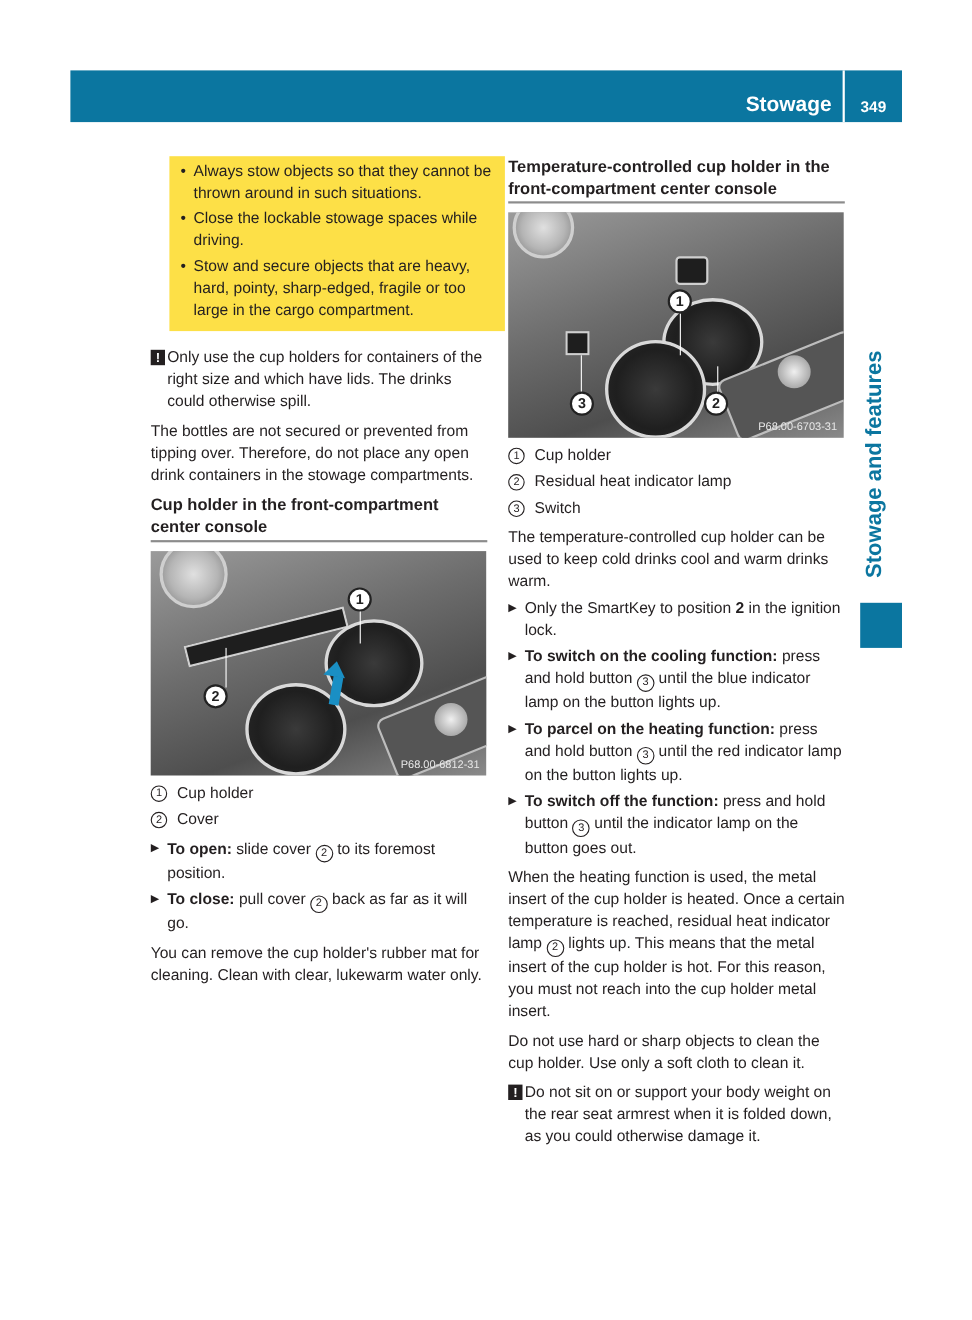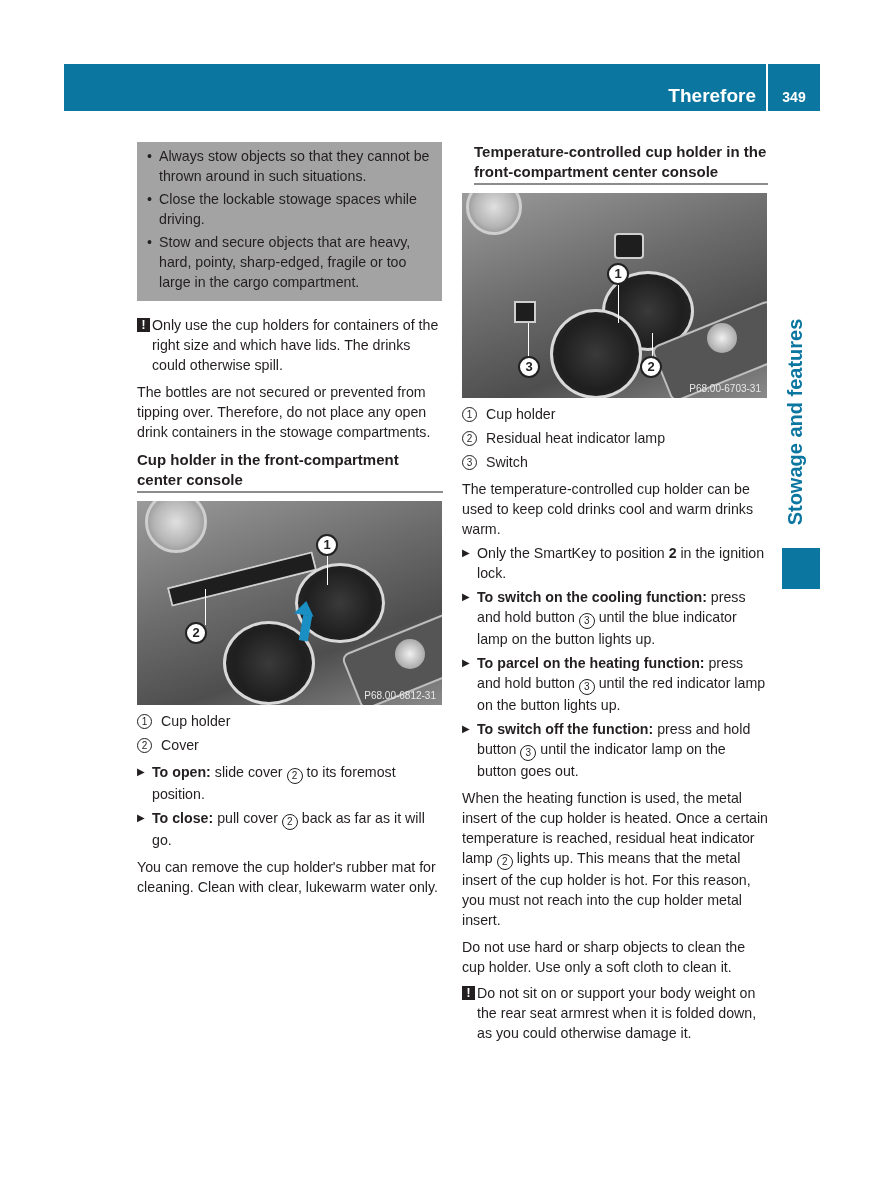--- a/index.html
+++ b/index.html
@@ -12,30 +12,30 @@
   .header-page { position: absolute; right: 0; width: 52px; top: 22px; text-align: center; color: #fff; font-weight: bold; font-size: 14px; line-height: 22px; }
 
   .side-tab { position: absolute; left: 775px; top: 300px; width: 40px; height: 245px; }
   .side-tab-text { position: absolute; left: 20px; top: 122px; transform: translate(-50%, -50%) rotate(-90deg); white-space: nowrap; color: #0b76a0; font-weight: bold; font-size: 20px; line-height: 24px; }
   .side-tab-block { position: absolute; left: 782px; top: 548px; width: 38px; height: 41px; background: #0b76a0; }
 
   .col { position: absolute; width: 306px; }
   .col-left { left: 137px; top: 142px; }
   .col-right { left: 462px; top: 142px; }
 
-  .warn-box { background: #a3a3a3; padding: 4px 6px 6px 8px; width: 305px; margin-left: 0; }
+  .warn-box { background: #fde047; padding: 4px 6px 6px 8px; width: 305px; margin-left: 17px; }
   .bullet { position: relative; padding-left: 14px; margin-bottom: 3px; }
   .bullet::before { content: "•"; position: absolute; left: 2px; top: 0; }
 
   .note { position: relative; padding-left: 15px; margin-top: 14px; }
   .note-icon { position: absolute; left: 0; top: 3px; width: 13px; height: 14px; background: #231f20; color: #fff; font-weight: bold; font-size: 12px; line-height: 14px; text-align: center; }
 
   p.para { margin-top: 7px; }
   .section-head { font-weight: bold; font-size: 15px; line-height: 20px; border-bottom: 2px solid #8c8c8c; padding-bottom: 1px; margin-top: 20px; }
-  .section-head.first { margin-top: 0; margin-left: 12px; }
+  .section-head.first { margin-top: 0; }
 
   .figure { position: relative; width: 305px; height: 204px; margin-top: 8px; background: linear-gradient(160deg, #9b9b9b 0%, #6d6d6d 40%, #4e4e4e 70%, #8a8a8a 100%); overflow: hidden; }
   .fig-code { position: absolute; right: 6px; bottom: 3px; color: #e8e8e8; font-size: 10px; line-height: 12px; }
   .callout { position: absolute; width: 22px; height: 22px; border-radius: 50%; background: #fff; border: 2px solid #222; font-weight: bold; font-size: 13px; line-height: 18px; text-align: center; color: #222; }
   .leader { position: absolute; width: 1px; background: #fff; }
   .cup { position: absolute; border: 3px solid #d9d9d9; border-radius: 50%; background: radial-gradient(circle, #3a3a3a 0%, #1f1f1f 60%, #2a2a2a 100%); }
   .gauge { position: absolute; border-radius: 50%; background: radial-gradient(circle, #e0e0e0 0%, #b5b5b5 55%, #7a7a7a 100%); border: 3px solid #cfcfcf; }
   .bar-slot { position: absolute; background: #1e1e1e; border: 2px solid #cfcfcf; }
   .arrow-up { position: absolute; width: 0; height: 0; border-left: 10px solid transparent; border-right: 10px solid transparent; border-bottom: 14px solid #1a8fc4; }
   .arrow-shaft { position: absolute; width: 9px; background: #1a8fc4; }
@@ -48,21 +48,21 @@
   .legend-item .circ { position: absolute; left: 0; top: 3px; }
   .step { position: relative; padding-left: 15px; margin-top: 4px; }
   .step::before { content: "▶"; position: absolute; left: 0; top: 0; font-size: 10px; }
   .step b { font-weight: bold; }
   .inline-circ { display: inline-block; width: 16px; height: 16px; border: 1px solid #231f20; border-radius: 50%; font-size: 10px; line-height: 14px; text-align: center; vertical-align: -2px; }
 </style>
 </head>
 <body>
 
 <div class="header-bar">
-  <span class="header-title">Therefore</span>
+  <span class="header-title">Stowage</span>
   <span class="header-sep"></span>
   <span class="header-page">349</span>
 </div>
 
 <div class="side-tab">
   <span class="side-tab-text">Stowage and features</span>
 </div>
 <div class="side-tab-block"></div>
 
 <div class="col col-left">

